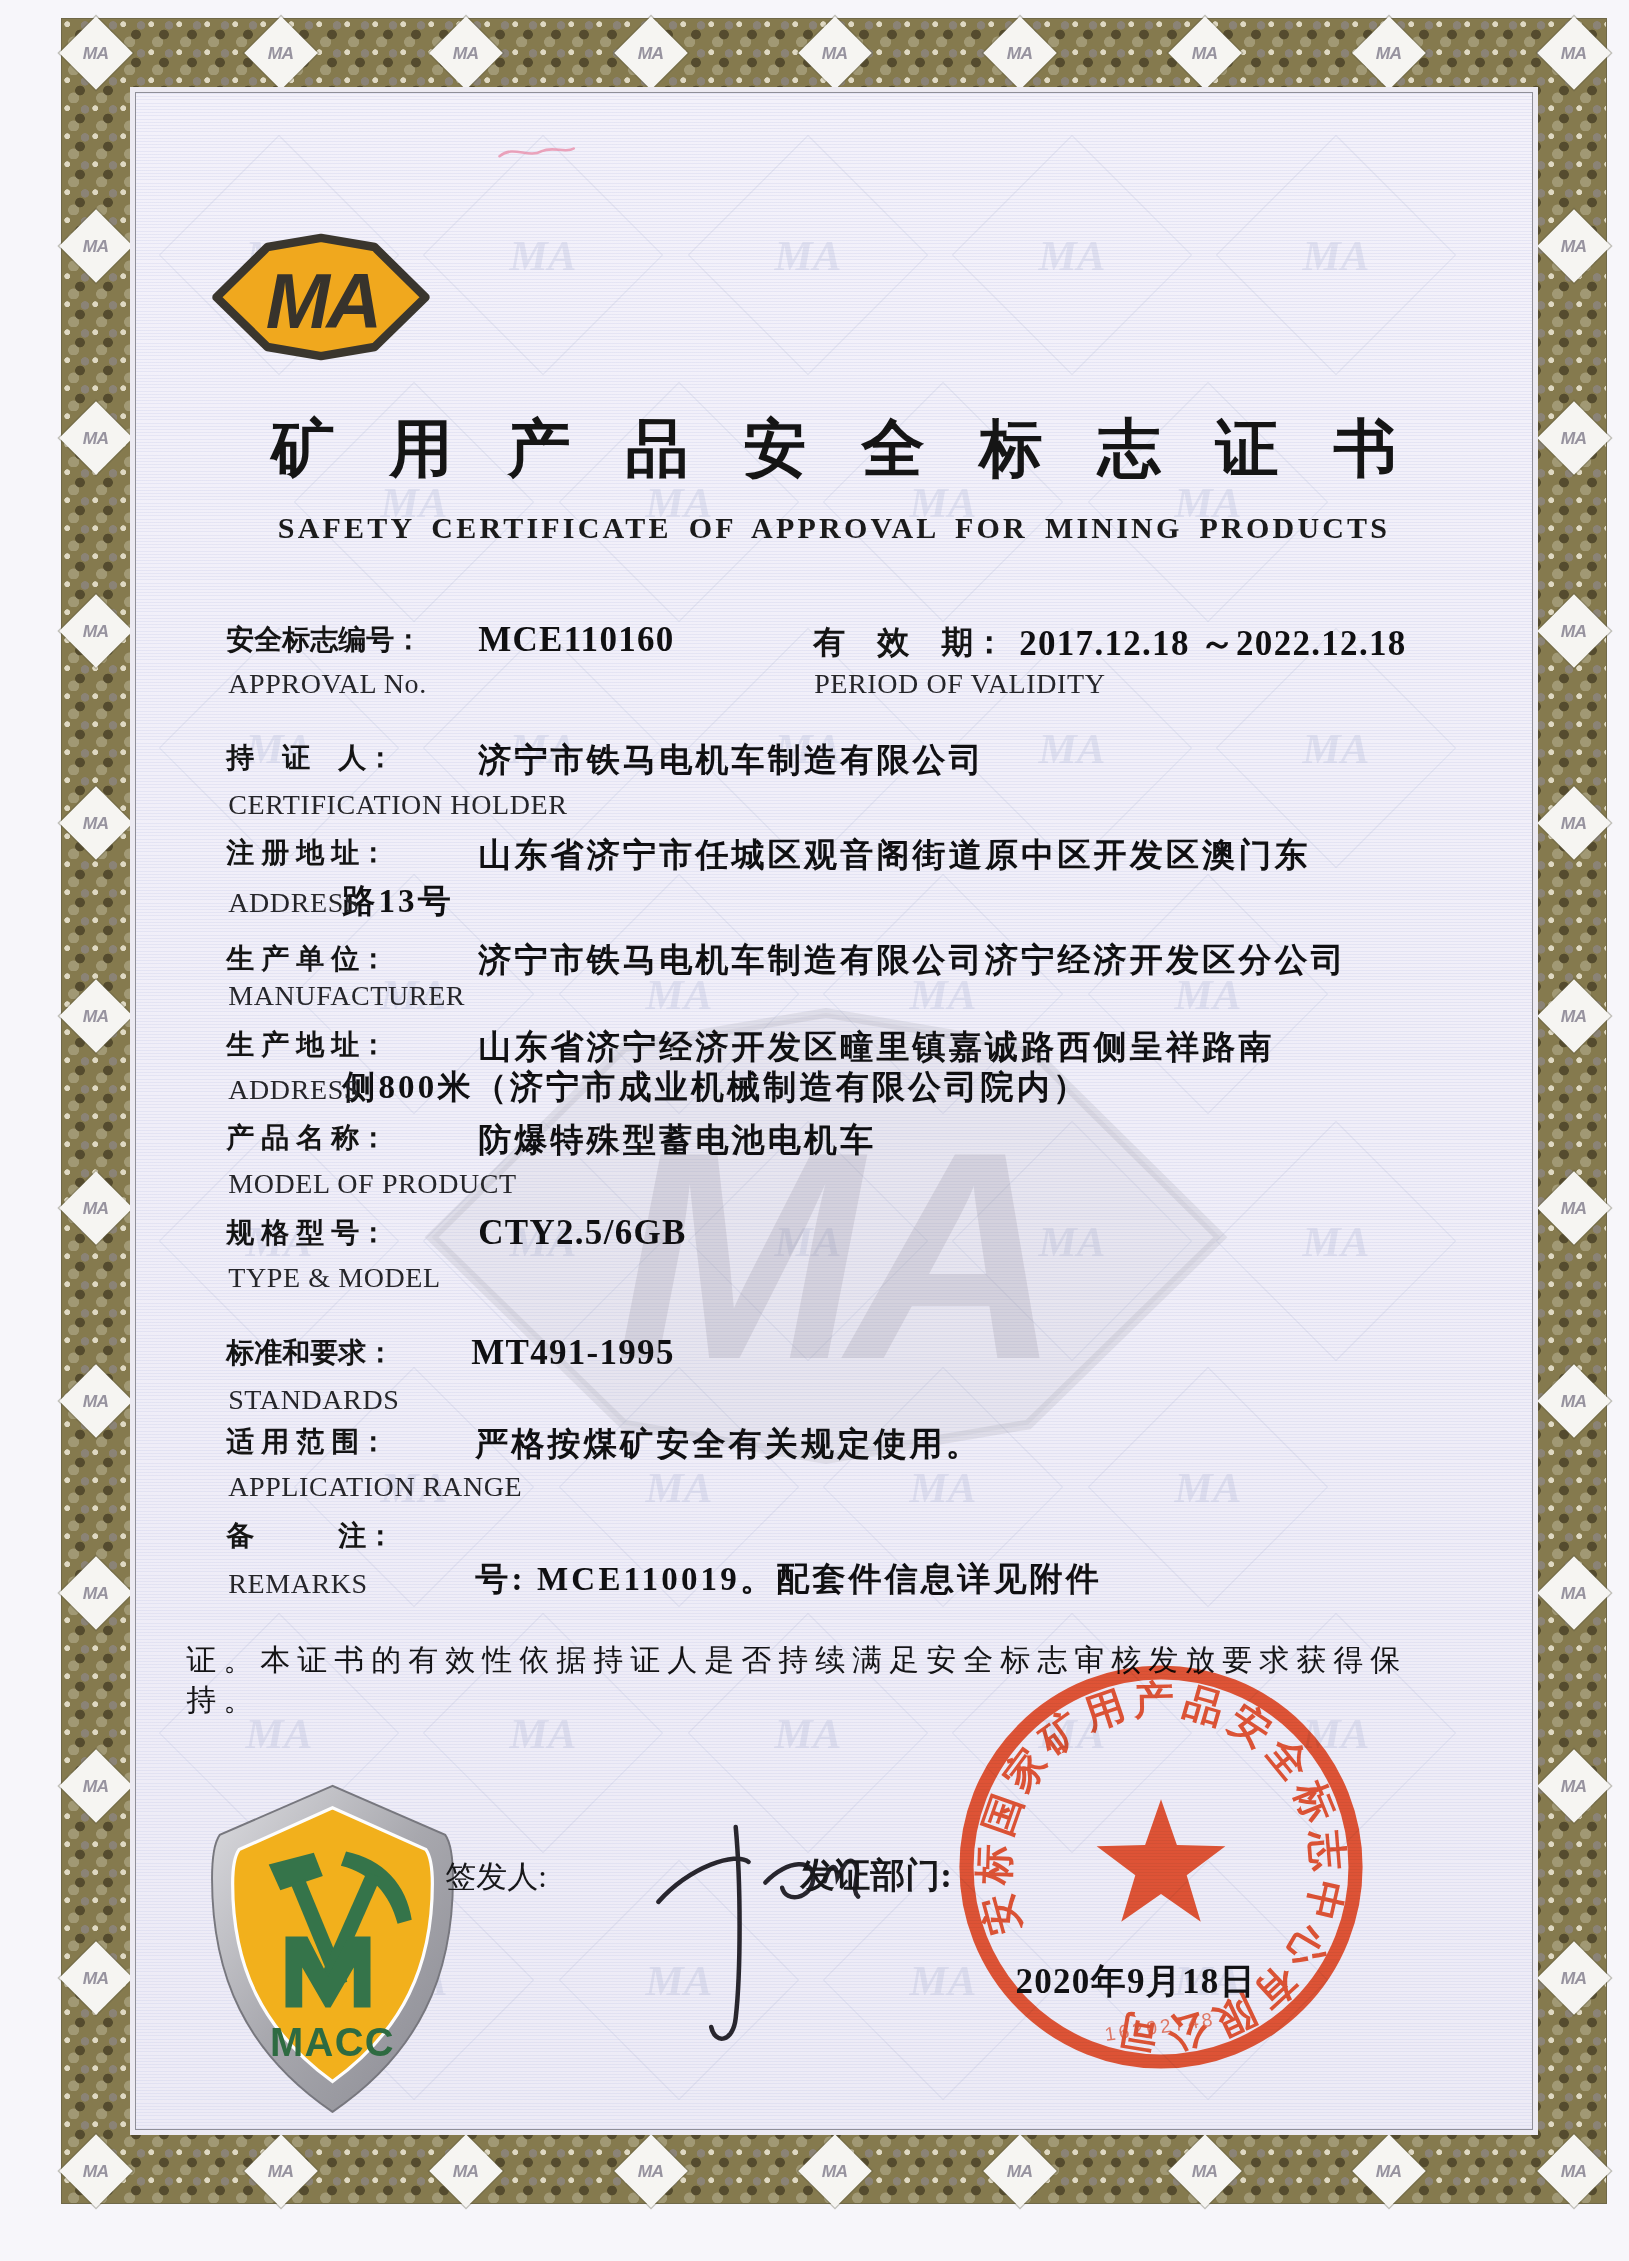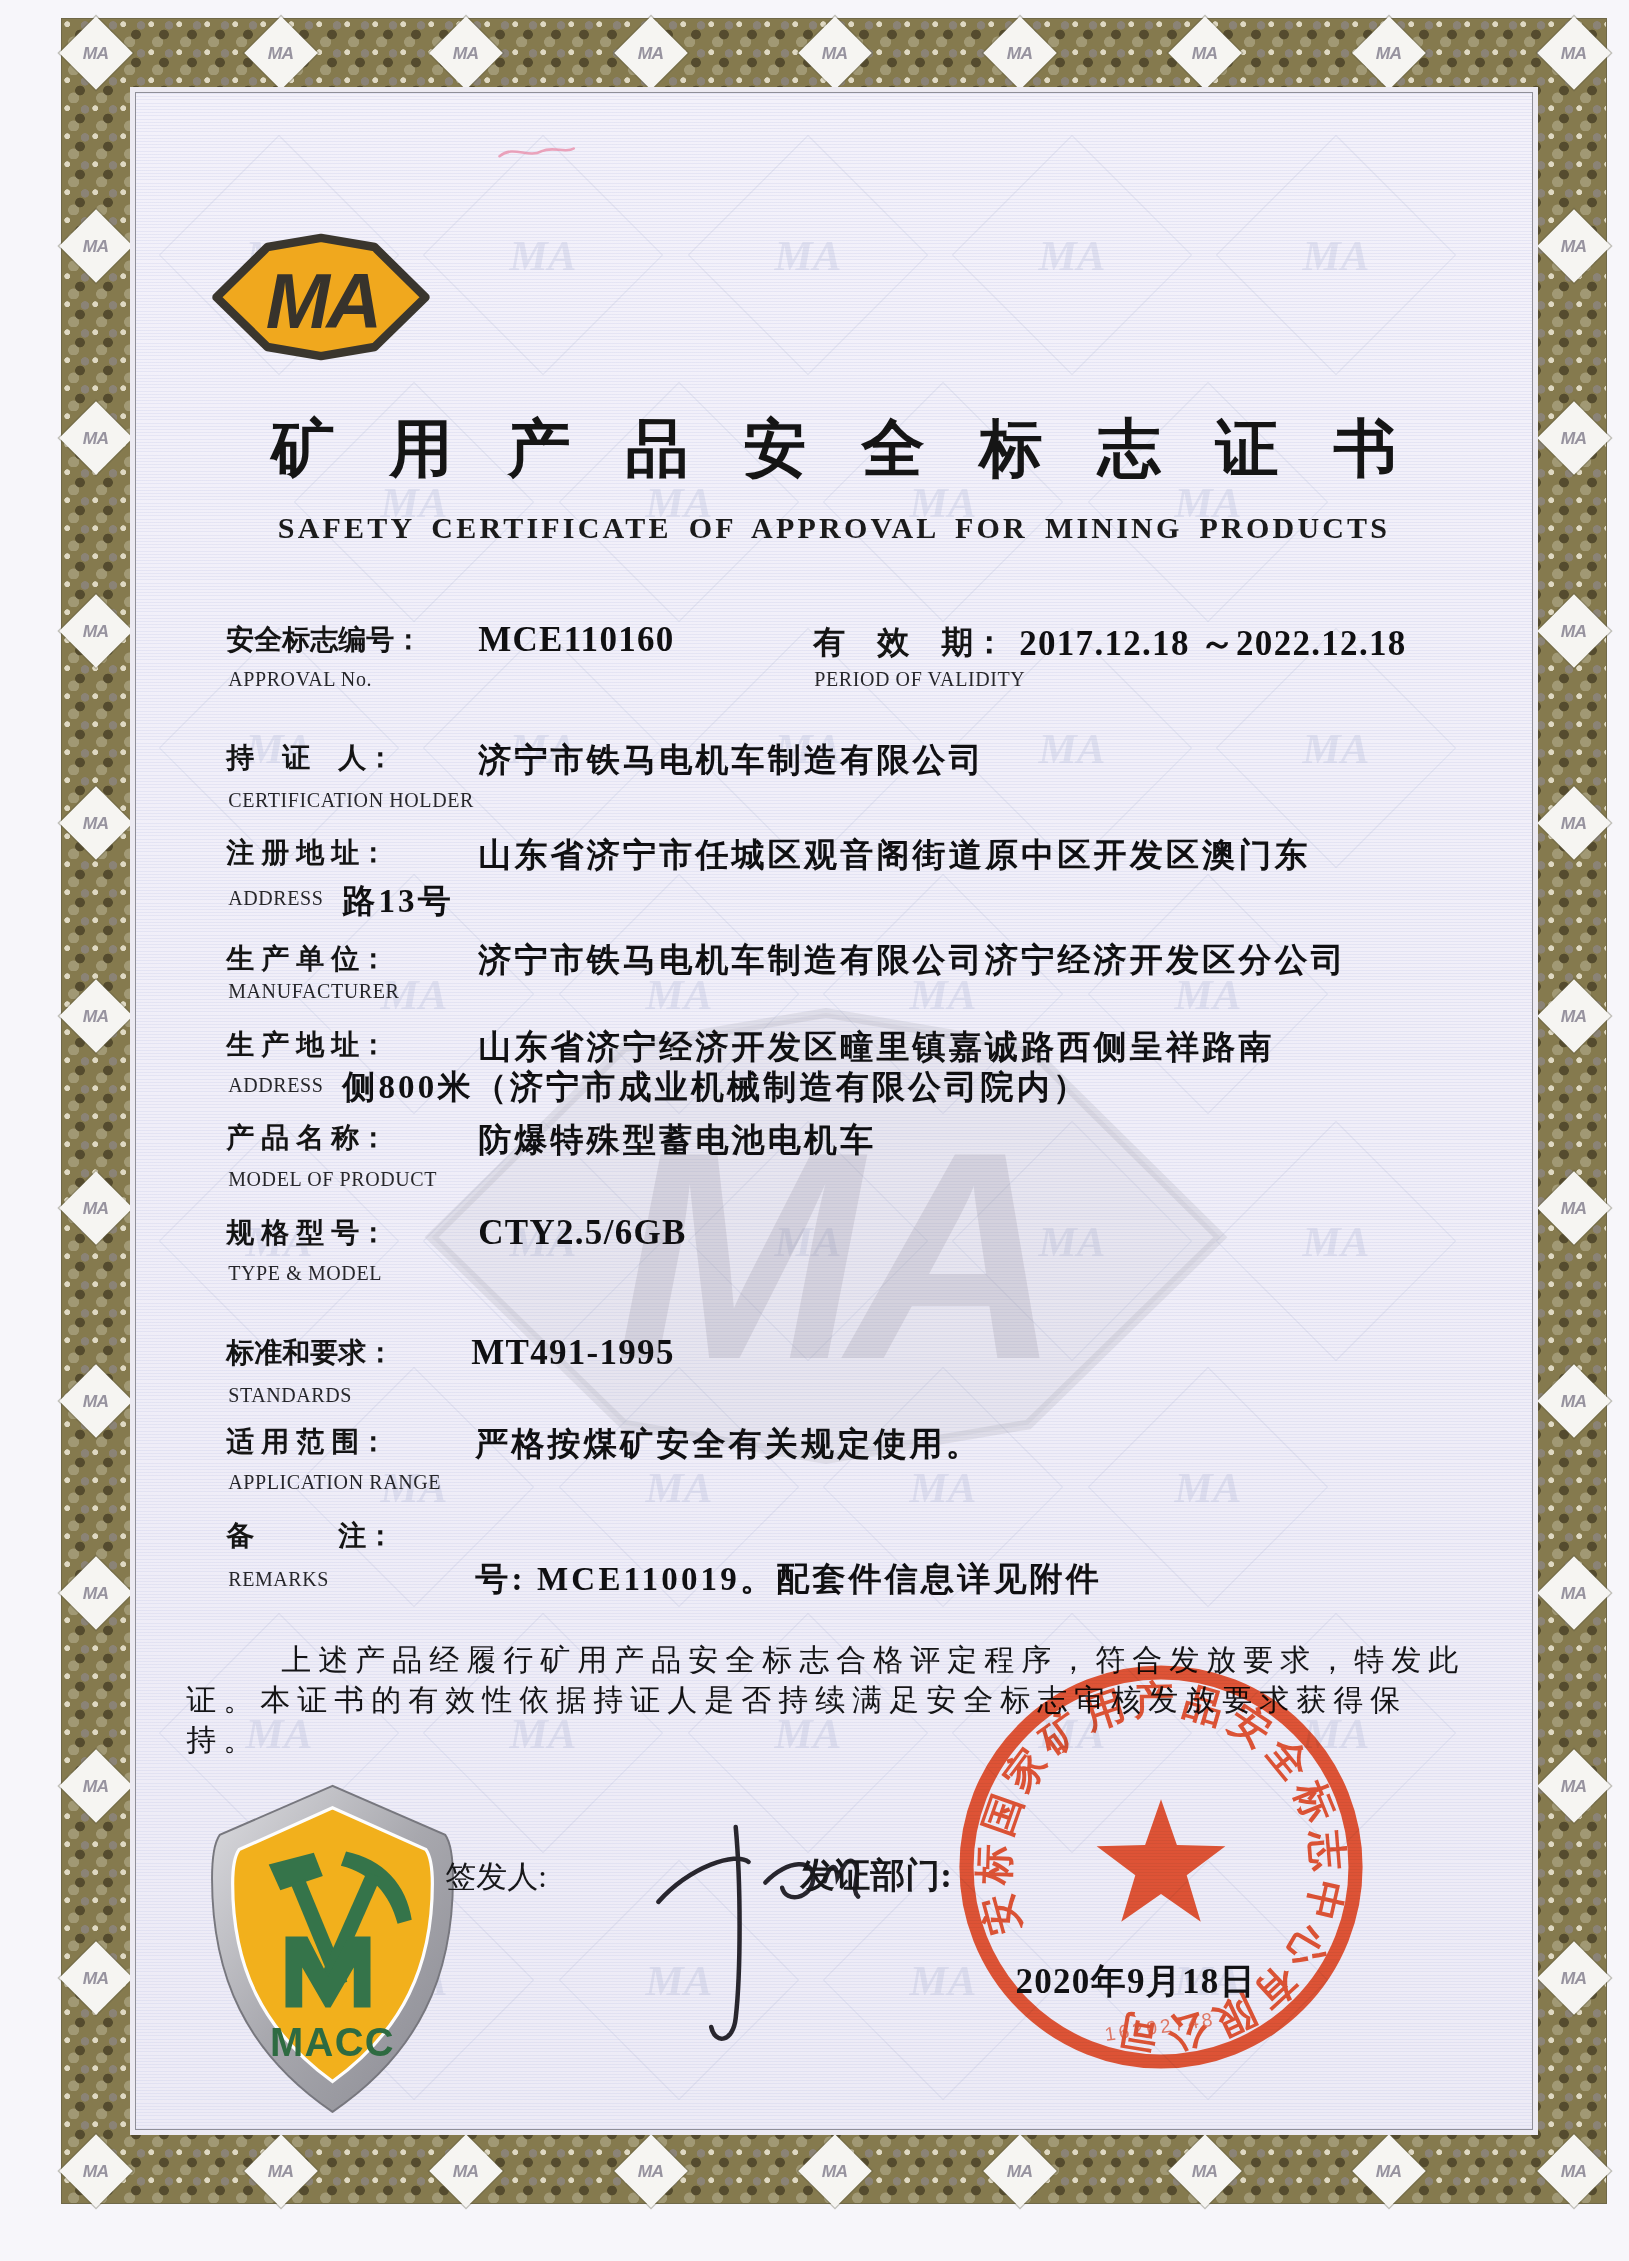--- a/index.html
+++ b/index.html
@@ -58,21 +58,21 @@
     position:absolute;left:0;top:313px;width:100%;text-align:center;z-index:2;
     font-size:63px;font-weight:700;color:#151515;
     letter-spacing:55px;padding-left:55px;box-sizing:border-box;white-space:nowrap;
   }
   .title-en{
     position:absolute;left:0;top:418px;width:100%;text-align:center;z-index:2;
     font-size:30px;font-weight:700;color:#1b1b1b;letter-spacing:3.2px;word-spacing:6.4px;white-space:nowrap;
   }
   
   .lab{position:absolute;left:90px;font-size:28px;font-weight:700;color:#141414;white-space:nowrap;z-index:2;}
-  .sub{position:absolute;left:92px;font-size:20px;font-weight:500;color:#26262a;letter-spacing:0.6px;white-space:nowrap;z-index:2;}
+  .sub{position:absolute;left:92px;font-size:28px;font-weight:500;color:#26262a;letter-spacing:0.6px;white-space:nowrap;z-index:2;}
   .val{position:absolute;left:342px;font-size:33px;font-weight:700;color:#101012;letter-spacing:3.2px;white-space:nowrap;z-index:2;}
   .val.code{font-weight:600;letter-spacing:1.3px;font-size:35px;}
   .cont{left:206px;}
   
   .decl{position:absolute;left:50px;top:1547px;width:1283px;z-index:2;
         font-size:30px;color:#141416;letter-spacing:7px;line-height:40px;}
   .decl .l1{text-indent:95px;}
   
   .macc{position:absolute;left:58px;top:1689px;z-index:2;}
   .issuer-label{position:absolute;left:309px;top:1763px;font-size:31px;font-weight:400;color:#18181a;z-index:2;}
@@ -375,21 +375,20 @@
 
         <div class="lab" style="top:1330px;">适 用 范 围：</div>
         <div class="val" style="left:339px;top:1329px;">严格按煤矿安全有关规定使用。</div>
         <div class="sub" style="top:1378px;">APPLICATION RANGE</div>
 
         <div class="lab" style="top:1424px;">备　　　注：</div>
         <div class="val" style="left:339px;top:1464px;">号: MCE110019。配套件信息详见附件</div>
         <div class="sub" style="top:1475px;">REMARKS</div>
 
         <div class="decl">
-          <div class="l1">上述产品经履行矿用产品安全标志合格评定程序，符合发放要求，特发此</div>
           <div class="l2">证。本证书的有效性依据持证人是否持续满足安全标志审核发放要求获得保持。</div>
         </div>
 
         <svg class="macc" width="277" height="335" viewBox="0 0 430 520">
           <defs>
             <linearGradient id="silver" x1="0" y1="0" x2="1" y2="1">
               <stop offset="0" stop-color="#dcdce0"></stop>
                 <stop offset=".5" stop-color="#a8a8ae"></stop>
                 <stop offset="1" stop-color="#8a8a92"></stop>
             </linearGradient>

